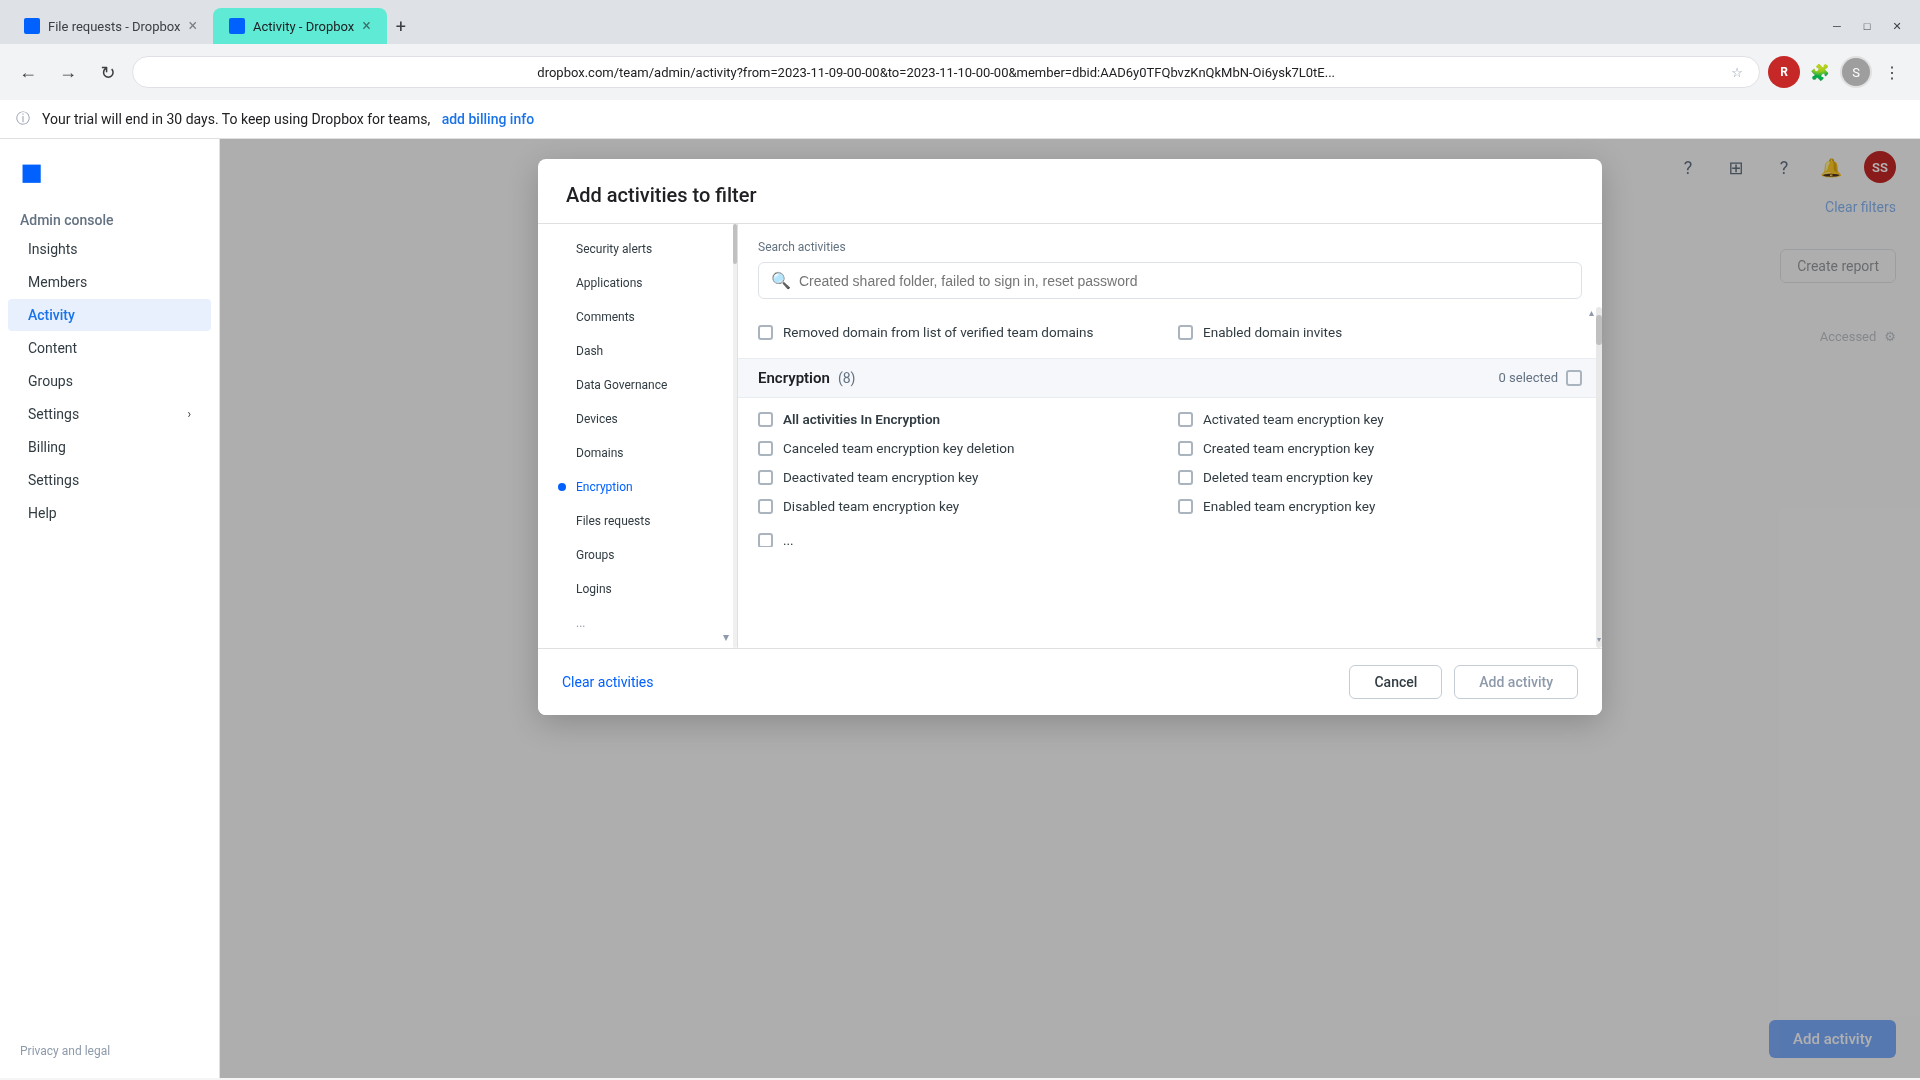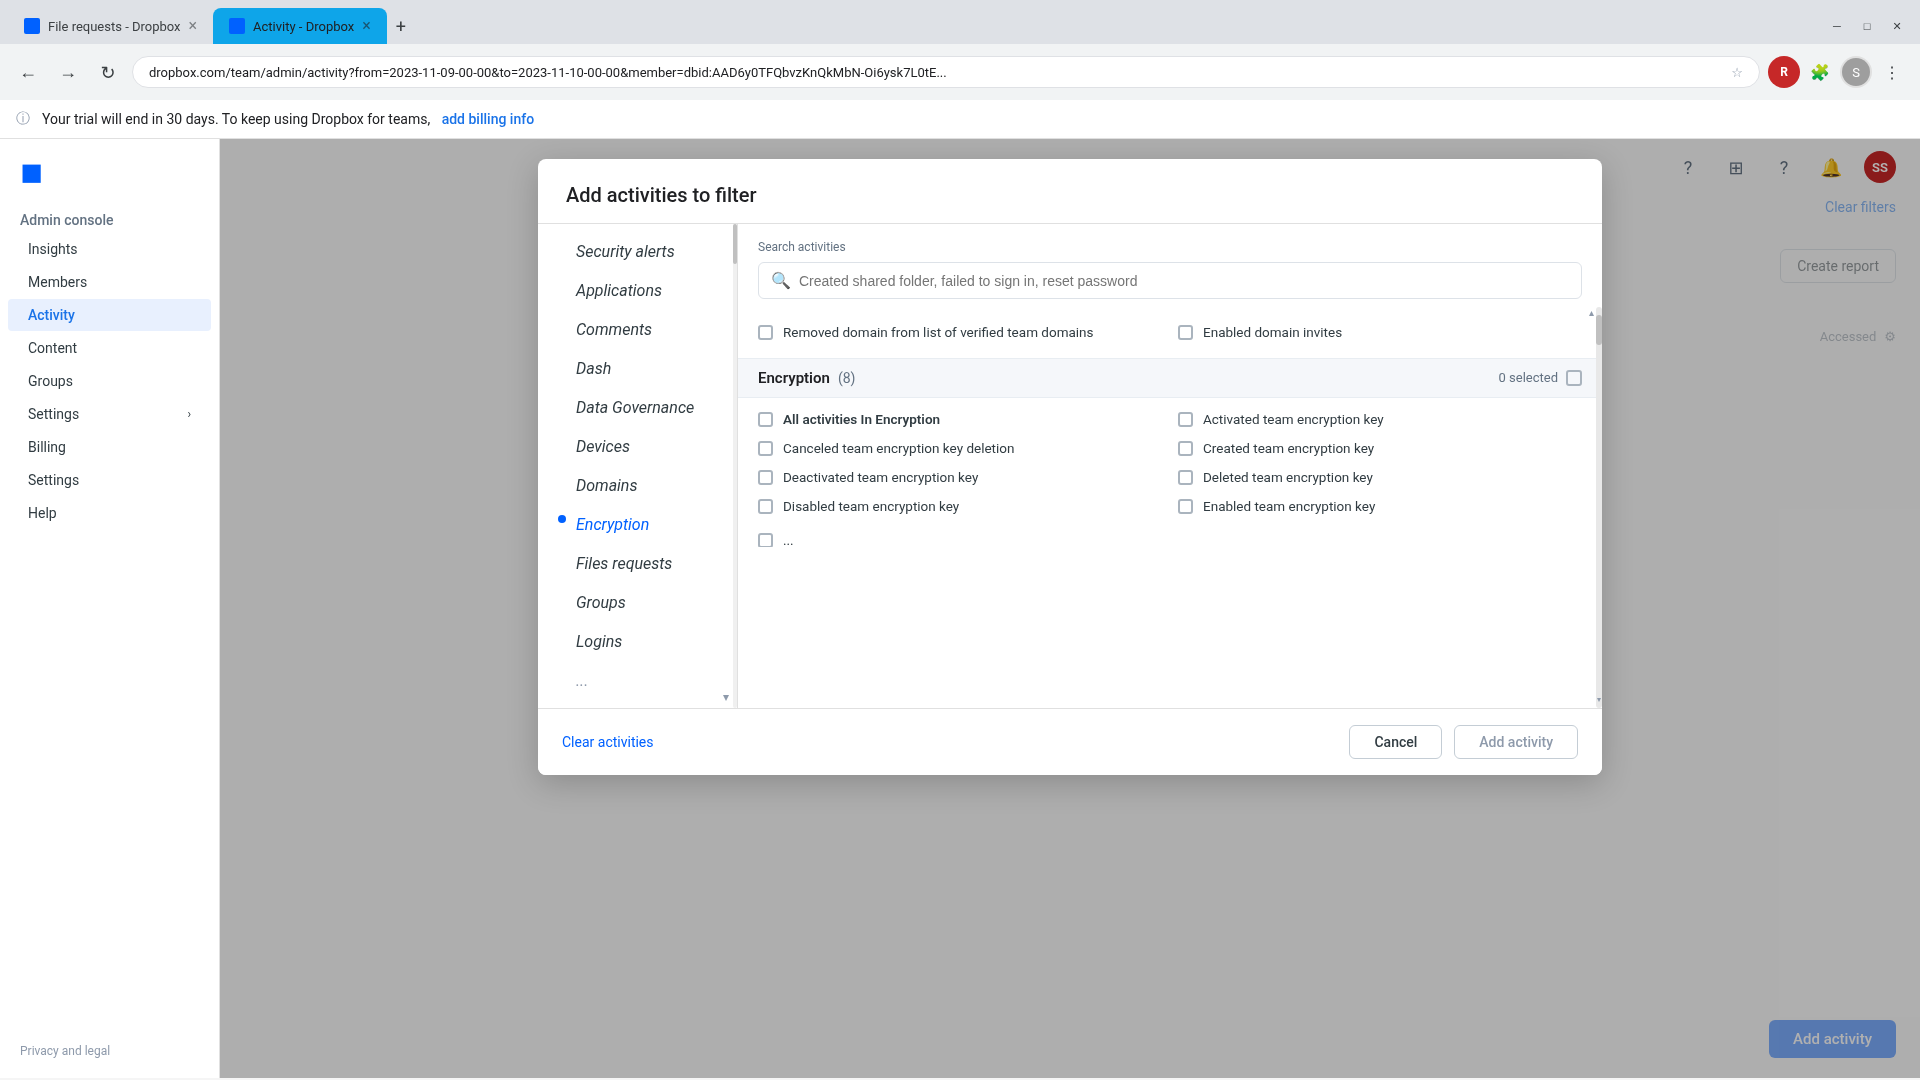--- a/index.html
+++ b/index.html
@@ -28,21 +28,21 @@
       border-radius: 8px 8px 0 0;
       font-size: 13px;
       color: #3c4043;
       background: #dee1e6;
       cursor: pointer;
       gap: 8px;
       max-width: 240px;
     }
 
     .tab.active {
-      background: #0ea5e9;
+      background: #5eead4;
       color: #202124;
       align-items: center;
     }
 
     .tab-icon {
       width: 16px;
       height: 16px;
       background: #0061ff;
       border-radius: 2px;
       flex-shrink: 0;
@@ -92,20 +92,21 @@
       flex: 1;
       height: 32px;
       background: #fff;
       border-radius: 20px;
       display: flex;
       align-items: center;
       padding: 0 16px;
       font-size: 13px;
       color: #202124;
       border: 1px solid #dfe1e5;
+      text-align: center;
     }
 
     .address-text {
       flex: 1;
       overflow: hidden;
       text-overflow: ellipsis;
       white-space: nowrap;
       font-size: 13px;
     }
 
@@ -260,26 +261,25 @@
       width: 200px;
       border-right: 1px solid #e0e0e0;
       padding: 8px 0;
       overflow-y: auto;
       flex-shrink: 0;
       position: relative;
     }
 
     .dialog-left-nav-item {
       display: flex;
-      align-items: flex-start;
+      align-items: center;
       padding: 10px 20px;
-      font-size: 16px;
+      font-size: 12px;
       color: #313c42;
       cursor: pointer;
-      font-style: italic;
     }
 
     .dialog-left-nav-item.active {
       color: #0061ff;
     }
 
     .dialog-left-nav-item .bullet {
       width: 8px;
       height: 8px;
       border-radius: 50%;

